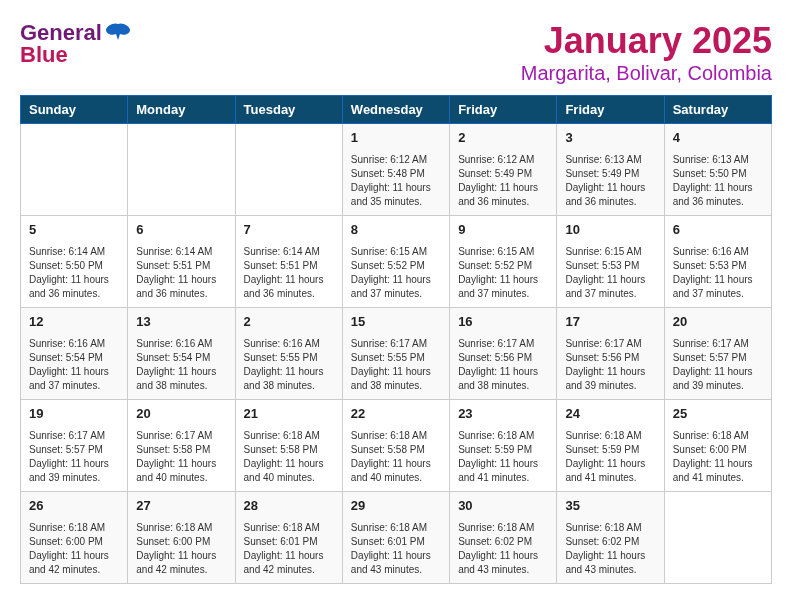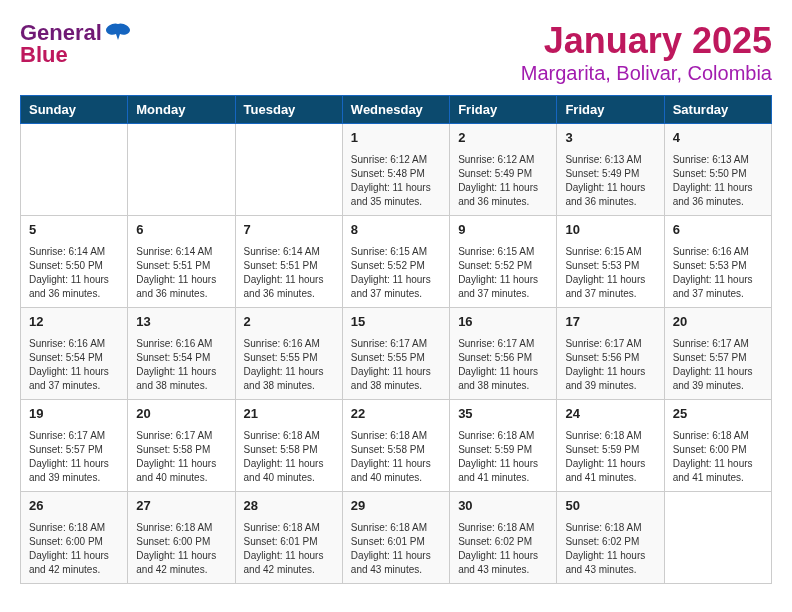--- a/index.html
+++ b/index.html
@@ -269,79 +269,79 @@
 and 40 minutes.</div>
         </td>
         <td>
           <span class="day-num">22</span>
           <div class="day-info" style="white-space: pre-line;">Sunrise: 6:18 AM
 Sunset: 5:58 PM
 Daylight: 11 hours
 and 40 minutes.</div>
         </td>
         <td>
+          <span class="day-num">23</span>
+          <div class="day-info" style="white-space: pre-line;">Sunrise: 6:18 AM
+Sunset: 5:59 PM
+Daylight: 11 hours
+and 41 minutes.</div>
+        </td>
+        <td>
+          <span class="day-num">24</span>
+          <div class="day-info" style="white-space: pre-line;">Sunrise: 6:18 AM
+Sunset: 5:59 PM
+Daylight: 11 hours
+and 41 minutes.</div>
+        </td>
+        <td>
+          <span class="day-num">25</span>
+          <div class="day-info" style="white-space: pre-line;">Sunrise: 6:18 AM
+Sunset: 6:00 PM
+Daylight: 11 hours
+and 41 minutes.</div>
+        </td>
+      </tr>
+      <tr>
+        <td>
+          <span class="day-num">26</span>
+          <div class="day-info" style="white-space: pre-line;">Sunrise: 6:18 AM
+Sunset: 6:00 PM
+Daylight: 11 hours
+and 42 minutes.</div>
+        </td>
+        <td>
+          <span class="day-num">27</span>
+          <div class="day-info" style="white-space: pre-line;">Sunrise: 6:18 AM
+Sunset: 6:00 PM
+Daylight: 11 hours
+and 42 minutes.</div>
+        </td>
+        <td>
+          <span class="day-num">28</span>
+          <div class="day-info" style="white-space: pre-line;">Sunrise: 6:18 AM
+Sunset: 6:01 PM
+Daylight: 11 hours
+and 42 minutes.</div>
+        </td>
+        <td>
+          <span class="day-num">29</span>
+          <div class="day-info" style="white-space: pre-line;">Sunrise: 6:18 AM
+Sunset: 6:01 PM
+Daylight: 11 hours
+and 43 minutes.</div>
+        </td>
+        <td>
+          <span class="day-num">30</span>
+          <div class="day-info" style="white-space: pre-line;">Sunrise: 6:18 AM
+Sunset: 6:02 PM
+Daylight: 11 hours
+and 43 minutes.</div>
+        </td>
+        <td>
           <span class="day-num">35</span>
-          <div class="day-info" style="white-space: pre-line;">Sunrise: 6:18 AM
-Sunset: 5:59 PM
-Daylight: 11 hours
-and 41 minutes.</div>
-        </td>
-        <td>
-          <span class="day-num">24</span>
-          <div class="day-info" style="white-space: pre-line;">Sunrise: 6:18 AM
-Sunset: 5:59 PM
-Daylight: 11 hours
-and 41 minutes.</div>
-        </td>
-        <td>
-          <span class="day-num">25</span>
-          <div class="day-info" style="white-space: pre-line;">Sunrise: 6:18 AM
-Sunset: 6:00 PM
-Daylight: 11 hours
-and 41 minutes.</div>
-        </td>
-      </tr>
-      <tr>
-        <td>
-          <span class="day-num">26</span>
-          <div class="day-info" style="white-space: pre-line;">Sunrise: 6:18 AM
-Sunset: 6:00 PM
-Daylight: 11 hours
-and 42 minutes.</div>
-        </td>
-        <td>
-          <span class="day-num">27</span>
-          <div class="day-info" style="white-space: pre-line;">Sunrise: 6:18 AM
-Sunset: 6:00 PM
-Daylight: 11 hours
-and 42 minutes.</div>
-        </td>
-        <td>
-          <span class="day-num">28</span>
-          <div class="day-info" style="white-space: pre-line;">Sunrise: 6:18 AM
-Sunset: 6:01 PM
-Daylight: 11 hours
-and 42 minutes.</div>
-        </td>
-        <td>
-          <span class="day-num">29</span>
-          <div class="day-info" style="white-space: pre-line;">Sunrise: 6:18 AM
-Sunset: 6:01 PM
-Daylight: 11 hours
-and 43 minutes.</div>
-        </td>
-        <td>
-          <span class="day-num">30</span>
-          <div class="day-info" style="white-space: pre-line;">Sunrise: 6:18 AM
-Sunset: 6:02 PM
-Daylight: 11 hours
-and 43 minutes.</div>
-        </td>
-        <td>
-          <span class="day-num">50</span>
           <div class="day-info" style="white-space: pre-line;">Sunrise: 6:18 AM
 Sunset: 6:02 PM
 Daylight: 11 hours
 and 43 minutes.</div>
         </td>
         <td class="empty-cell"></td>
       </tr>
     </tbody>
 </table>
 

